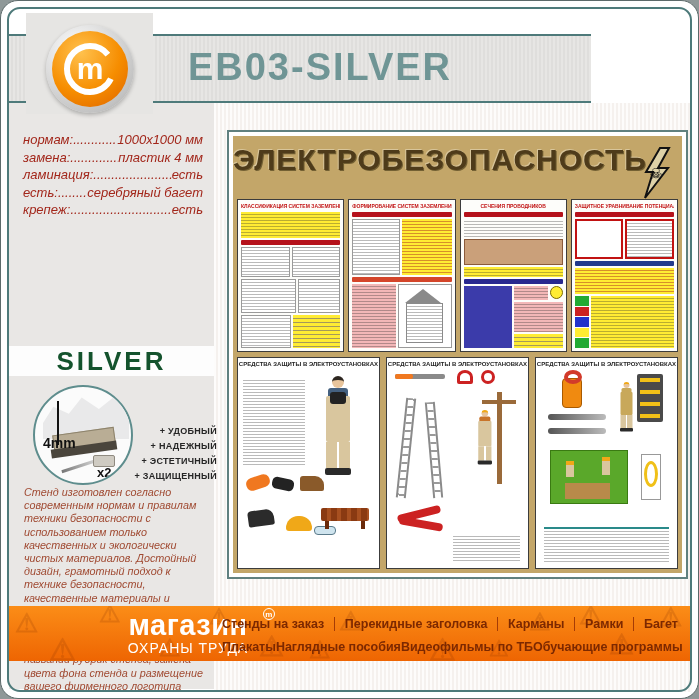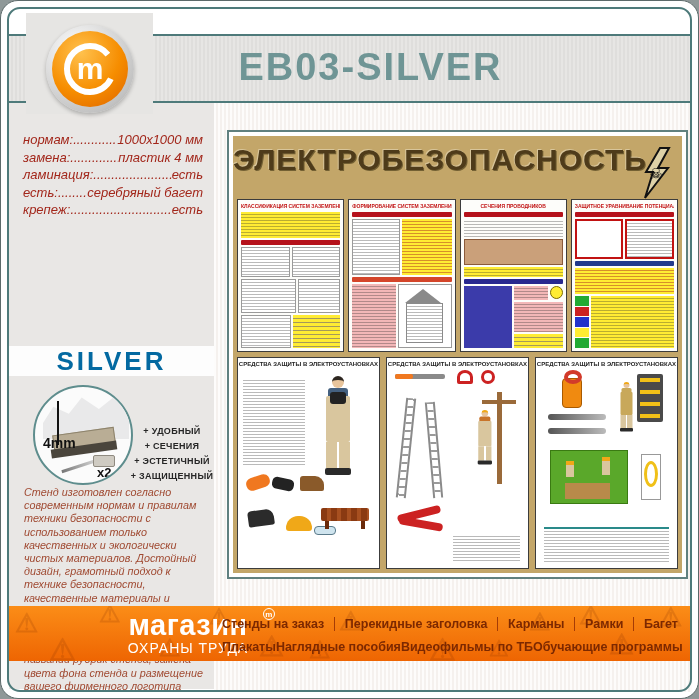--- a/index.html
+++ b/index.html
@@ -3,54 +3,54 @@
 <meta charset="utf-8">
 <style>
   html,body{margin:0;padding:0;background:#8f9898;}
   *{box-sizing:border-box;font-family:"Liberation Sans",sans-serif;}
   .page{position:relative;width:699px;height:699px;background:#fff;border-radius:18px;
         overflow:hidden;border:1px solid #5c6a6a;}
   .teal-frame{position:absolute;inset:6px;border:2px solid #4e7a7a;border-radius:13px;
         pointer-events:none;z-index:30;}
   .pinstripe{background:repeating-linear-gradient(90deg,#fdfcfb 0 2px,#f5f1ee 2px 4px);}
   
-  .header-band{position:absolute;left:8px;top:33px;width:683px;height:69px;
+  .header-band{position:absolute;left:8px;top:33px;width:582px;height:69px;
         background:repeating-linear-gradient(90deg,#e7e6e4 0 2px,#dfdedc 2px 4px);
         border-top:2px solid #4e7a7a;border-bottom:2px solid #4e7a7a;z-index:1;}
   .page-title{line-height:63px;text-align:center;padding-left:40px;font-size:38px;font-weight:700;
         color:#6f9595;letter-spacing:2px;}
   .logo-box{position:absolute;left:25px;top:12px;width:127px;height:101px;background:#e6e5e3;z-index:2;}
   .logo-ring{position:absolute;left:20px;top:12px;width:88px;height:88px;border-radius:50%;
         background:radial-gradient(circle at 35% 30%,#ffffff,#c2c2c2 75%,#9d9d9d);
         box-shadow:0 2px 4px rgba(0,0,0,.25);}
   .logo-orange{position:absolute;left:6px;top:6px;width:76px;height:76px;border-radius:50%;
         background:radial-gradient(circle at 38% 28%,#ffc14d,#f68d00 55%,#e06700 95%);}
   
   .sidebar{position:absolute;left:8px;top:102px;width:205px;height:586px;background:#e9e7e5;z-index:1;}
   .chars{position:absolute;left:14px;top:28px;width:180px;}
   .chars-heading{font-size:17px;font-weight:700;font-style:italic;color:#8c1710;margin:0 0 7px 2px;}
   .char-row{display:flex;align-items:baseline;font-size:13px;font-style:italic;color:#a2261a;line-height:17.5px;}
   .char-row .dots{flex:1;overflow:hidden;white-space:nowrap;}
   .char-row .val{white-space:nowrap;}
   .silver-band{position:absolute;left:0;top:243px;width:205px;height:30px;background:#fdfdfd;
-        text-align:center;line-height:30px;font-size:26px;font-weight:700;color:#0369a1;letter-spacing:3px;}
+        text-align:center;line-height:30px;font-size:26px;font-weight:700;color:#14532d;letter-spacing:3px;}
   
   .fig-circle{position:absolute;left:24px;top:282px;width:100px;height:100px;border-radius:50%;
         border:2px solid #5e8d8d;background:#fbfbfb;overflow:hidden;}
   .fig-paper{position:absolute;left:8px;top:6px;width:86px;height:46px;background:#e9e9ea;
         clip-path:polygon(0 65%,12% 30%,30% 45%,45% 10%,65% 35%,85% 5%,100% 50%,100% 100%,0 100%);}
   .fig-frame{position:absolute;left:18px;top:44px;width:62px;height:16px;background:#b9ad95;
         transform:rotate(-8deg);border:1px solid #8d836c;}
   .fig-rubber{position:absolute;left:16px;top:58px;width:66px;height:9px;background:#4a453c;transform:rotate(-8deg);}
   .fig-arrow{position:absolute;left:22px;top:14px;width:2px;height:44px;background:#111;}
   .fig-4mm{position:absolute;left:8px;top:48px;font-size:14px;font-weight:700;color:#111;}
   .fig-screw{position:absolute;left:26px;top:78px;width:34px;height:3px;background:linear-gradient(90deg,#777,#cfcfcf);transform:rotate(-18deg);}
   .fig-bracket{position:absolute;left:58px;top:68px;width:22px;height:12px;background:#cfcbc2;border:1px solid #8f8a80;border-radius:2px;}
   .fig-x2{position:absolute;left:62px;top:78px;font-size:13px;font-weight:700;color:#111;}
-  .features{position:absolute;left:118px;top:321px;width:90px;text-align:center;}
+  .features{position:absolute;left:118px;top:321px;width:90px;text-align:right;}
   .feature{font-size:9px;font-weight:700;color:#262626;line-height:15px;letter-spacing:.3px;}
   .paras{position:absolute;left:15px;top:383px;width:186px;}
   .paras p{margin:0 0 9px 0;font-size:10.8px;font-style:italic;color:#a04a32;line-height:13.2px;}
   .paras b{font-weight:700;color:#963f28;}
   
   .main-area{position:absolute;left:213px;top:102px;width:478px;height:589px;z-index:0;}
   .poster{position:absolute;left:13px;top:27px;width:461px;height:449px;border:2px solid #60807f;
         background:#fff;padding:4px;}
   .poster-inner{position:relative;width:100%;height:100%;background:#c3a669;overflow:hidden;}
   .poster-title{margin-top:7px;text-align:center;padding-right:44px;font-size:30px;font-weight:700;
@@ -151,21 +151,21 @@
       <div class="fig-frame"></div>
       <div class="fig-rubber"></div>
       <div class="fig-arrow"></div>
       <div class="fig-4mm">4mm</div>
       <div class="fig-screw"></div>
       <div class="fig-bracket"></div>
       <div class="fig-x2">x2</div>
     </div>
     <div class="features">
         <div class="feature">+ УДОБНЫЙ</div>
-        <div class="feature">+ СЕЧЕНИЯ</div>
+        <div class="feature">+ НАДЕЖНЫЙ</div>
         <div class="feature">+ ЭСТЕТИЧНЫЙ</div>
         <div class="feature">+ ЗАЩИЩЕННЫЙ</div>
       </div>
 
     <div class="paras">
         <p><span>Стенд изготовлен согласно современным нормам и правилам техники безопасности с использованием только качественных и экологически чистых материалов. Достойный дизайн, грамотный подход к технике безопасности, качественные материалы и невысокая стоимость выгодно отличают наши стенды</span></p>
         <p><b>Бесплатно:</b><span> изменение заголовка и названий рубрик стенда, замена цвета фона стенда и размещение вашего фирменного логотипа</span></p>
       </div>
   </aside>
 

